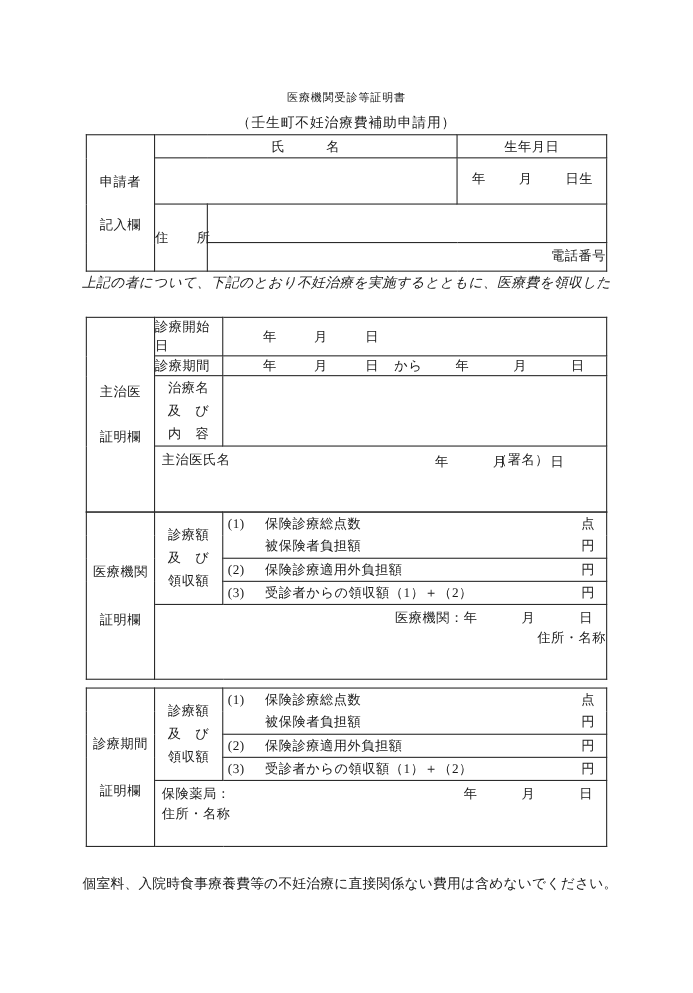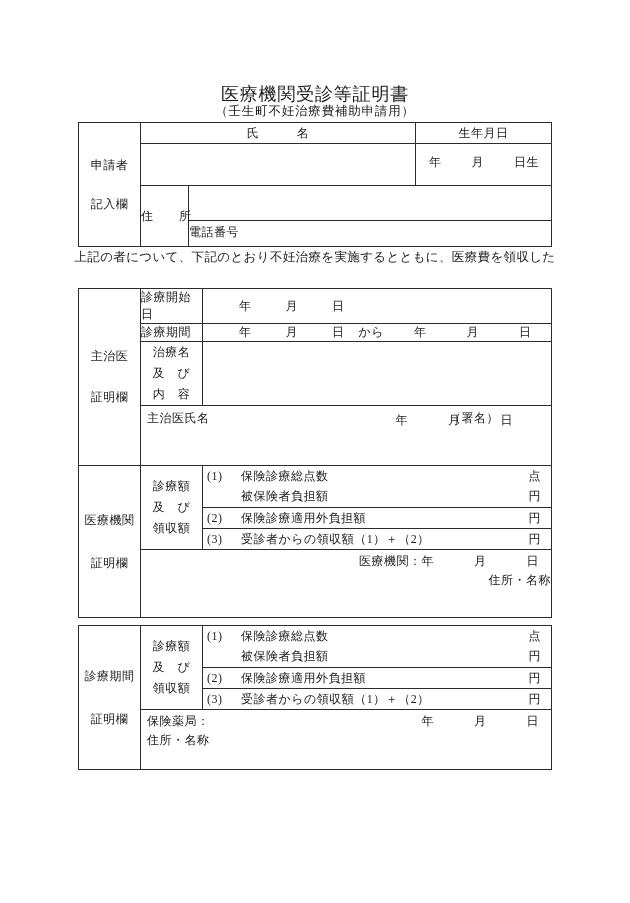--- a/index.html
+++ b/index.html
@@ -29,21 +29,21 @@
     top: 62px;
     font-size: 12.5px;
     letter-spacing: 0.6px;
     white-space: nowrap;
   }
   .doc-title {
     position: absolute;
     left: 0; top: 82px;
     width: 630px;
     text-align: center;
-    font-size: 18px;
+    font-size: 10px;
     letter-spacing: 0.8px;
   }
   .doc-subtitle {
     position: absolute;
     left: 0; top: 103px;
     width: 630px;
     text-align: center;
     font-size: 12.5px;
     letter-spacing: 0.8px;
   }
@@ -88,36 +88,36 @@
     text-align-last: justify;
   }
   .dob-line {
     text-align: right;
     padding-right: 12px;
     padding-bottom: 4px;
   }
   .dob-line .gap { display: inline-block; width: 30px; }
   .addr-cell { text-align: center; }
   .tel-line {
-    text-align: left;
+    text-align: right;
     padding-bottom: 3px;
   }
 
   
   .statement {
     position: absolute;
     left: 62px;
     top: 247px;
     width: 508px;
     font-size: 12.5px;
     line-height: 1.75;
     letter-spacing: 0.35px;
     text-align: justify;
   }
-  .statement .l1 { display: block; text-indent: 1em; }
+  .statement .l1 { display: block; text-indent: 1em; font-style: italic; }
   .statement .l2 { display: block; }
 
   
   #tbl-doctor { top: 288px; }
   .dgap-s { display: inline-block; width: 34px; }
   .dgap-m { display: inline-block; width: 40px; }
   .period-indent { padding-left: 36px; }
   .start-indent { padding-left: 36px; }
   .kara { display: inline-block; padding: 0 30px 0 14px; }
   .sig-date {
@@ -393,15 +393,16 @@
               <span>年</span><span class="dgap-m"></span><span>月</span><span class="dgap-m"></span><span>日</span>
             </span>
           </div>
           <div class="inst-line2">住所・名称</div>
         </td>
       </tr>
     </tbody>
   </table>
 
   <div class="note">
+    <span class="n2">個室料、入院時食事療養費等の不妊治療に直接関係ない費用は含めないでください。</span>
   </div>
 
 </div>
 
 </body></html>

